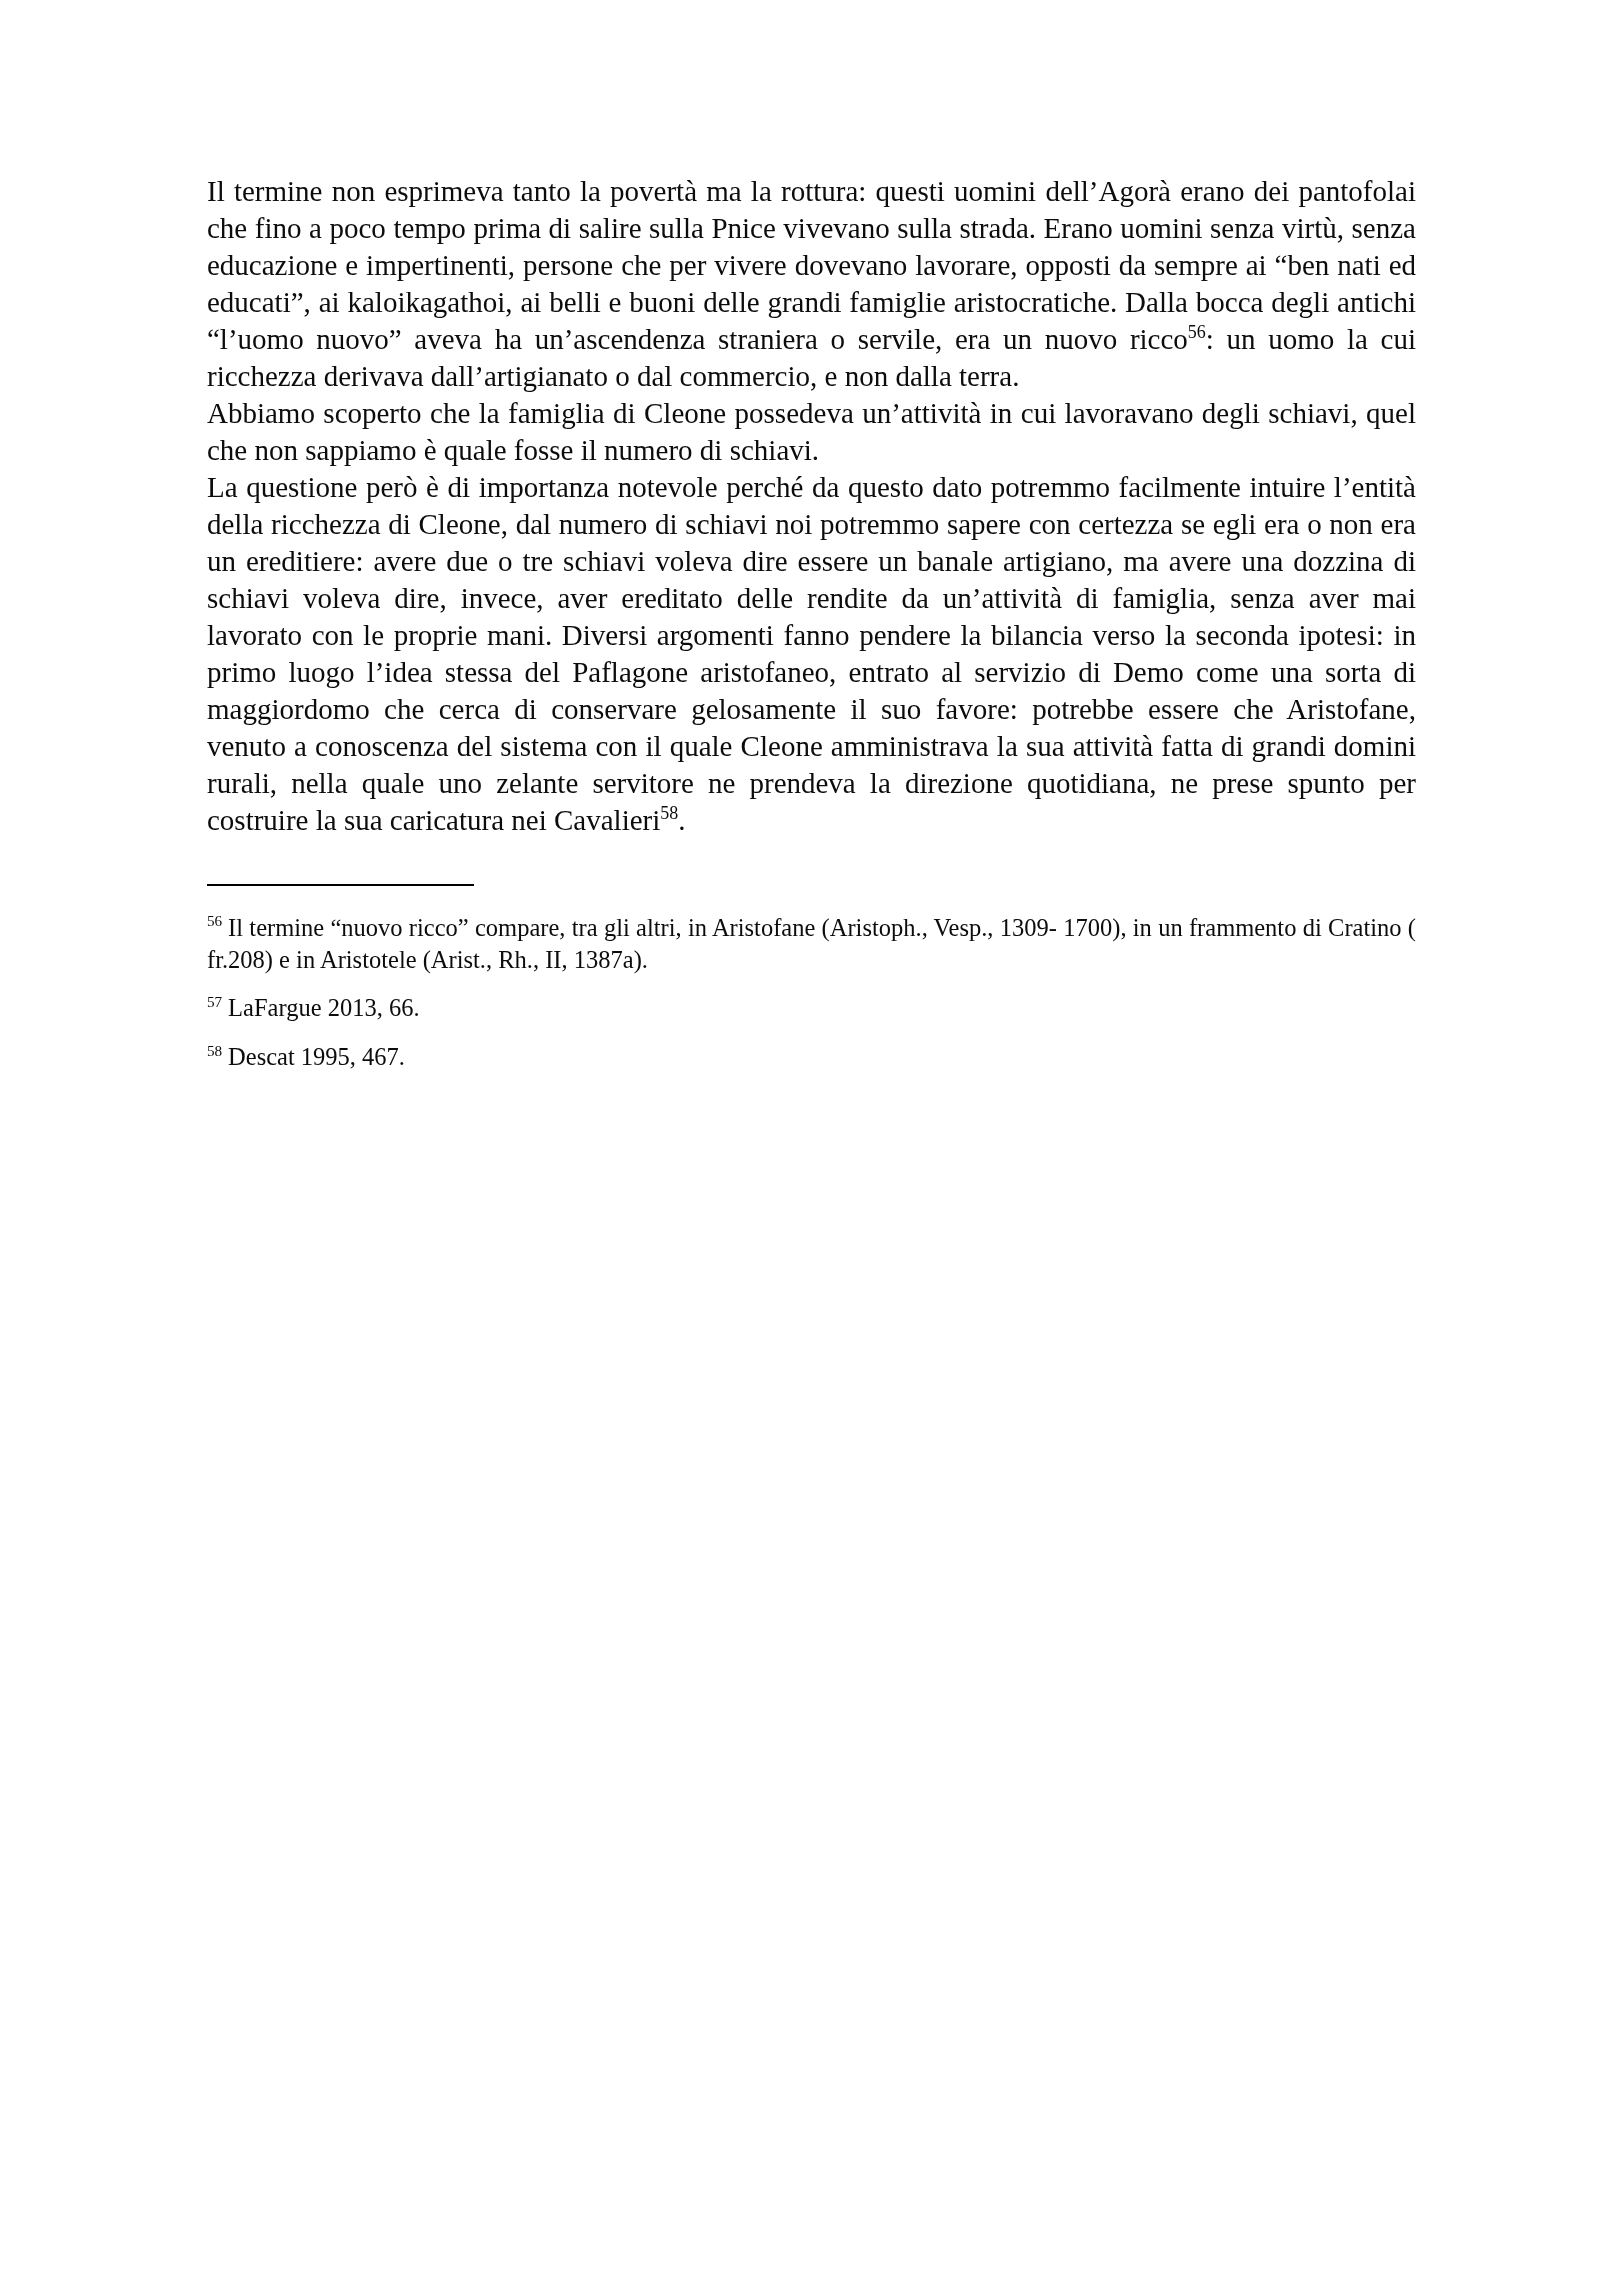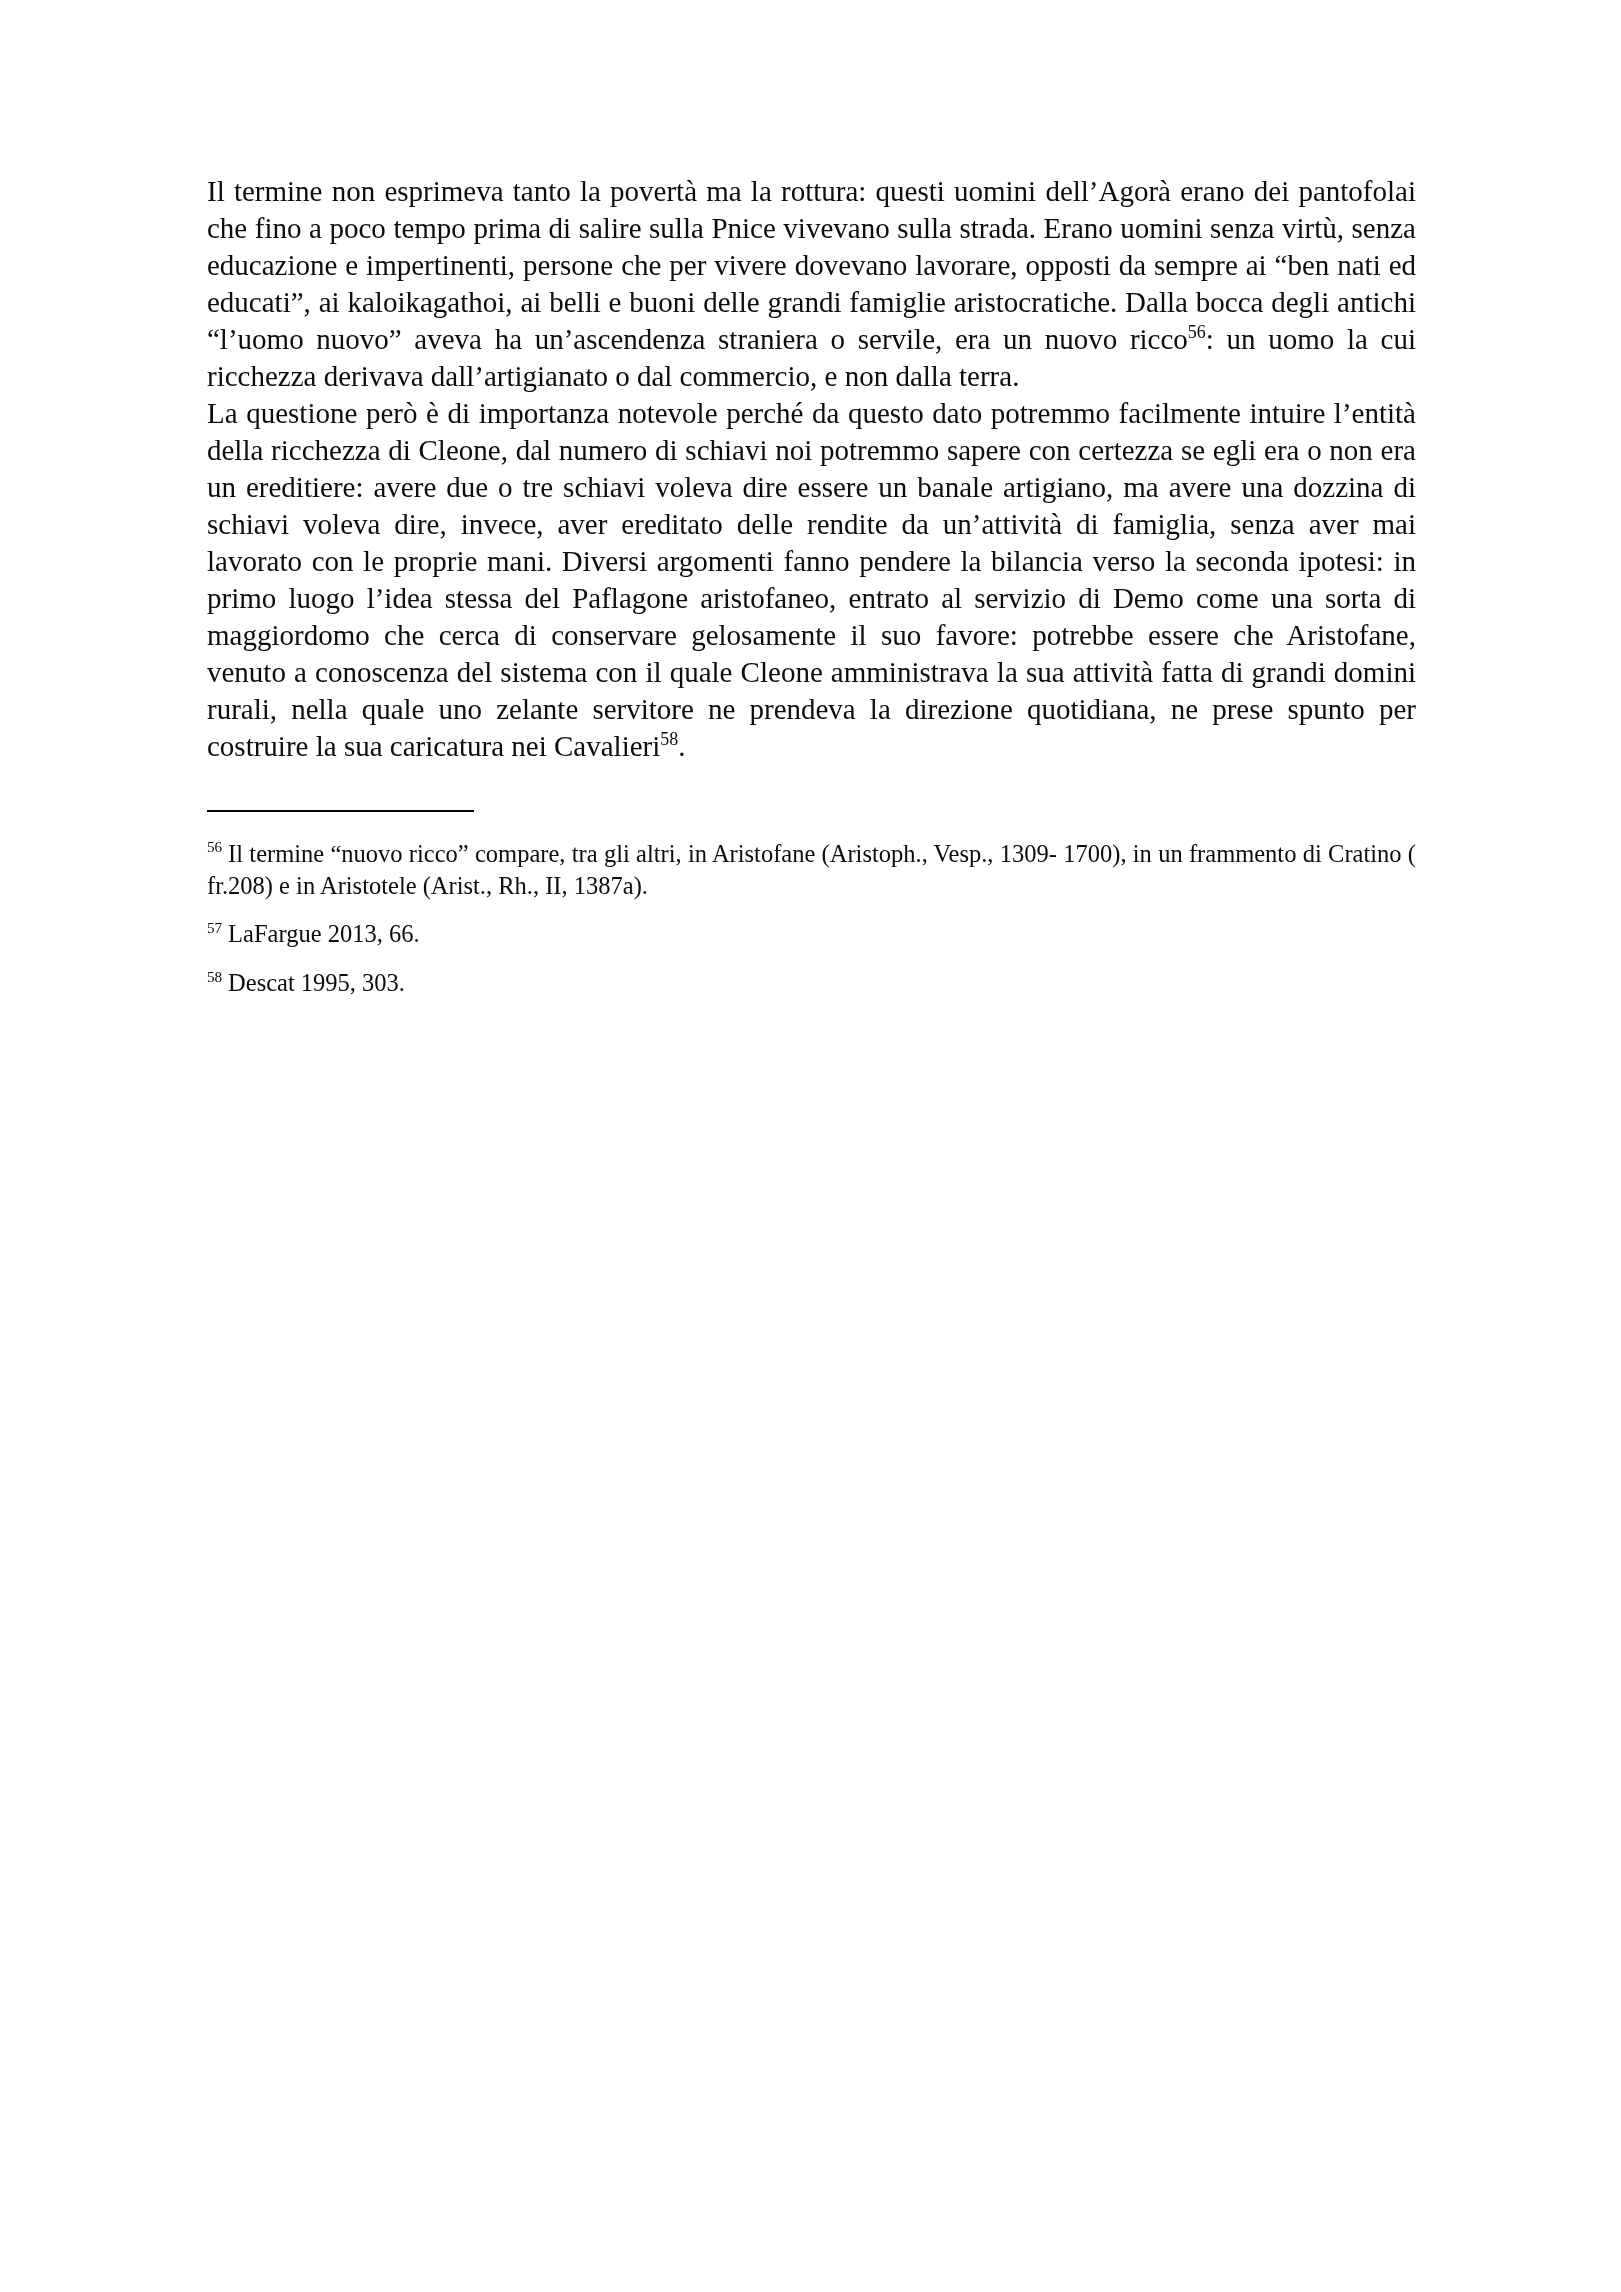--- a/index.html
+++ b/index.html
@@ -71,29 +71,30 @@
 </style>
 </head>
 <body>
 
 <div class="page">
   <div class="text-block">
 
     <p class="par"><span>Il termine non esprimeva tanto la povertà ma la rottura: questi uomini dell’Agorà erano dei pantofolai che fino a poco tempo prima di salire sulla Pnice vivevano sulla strada. Erano uomini senza virtù, senza educazione e impertinenti, persone che per vivere dovevano lavorare, opposti da sempre ai “ben nati ed educati”, ai kaloikagathoi, ai belli e buoni delle grandi famiglie aristocratiche. Dalla bocca degli antichi “l’uomo nuovo” aveva ha un’ascendenza straniera o servile, era un nuovo ricco</span><sup class="ref">56</sup><span>: un uomo la cui ricchezza derivava dall’artigianato o dal commercio, e non dalla terra.</span></p>
 
 
+    <p class="par"><span>Abbiamo scoperto che la famiglia di Cleone possedeva un’attività in cui lavoravano degli schiavi, quel che non sappiamo è quale fosse il numero di schiavi.</span></p>
 
     <p class="par"><span>La questione però è di importanza notevole perché da questo dato potremmo facilmente intuire l’entità della ricchezza di Cleone, dal numero di schiavi noi potremmo sapere con certezza se egli era o non era un ereditiere: avere due o tre schiavi voleva dire essere un banale artigiano, ma avere una dozzina di schiavi voleva dire, invece, aver ereditato delle rendite da un’attività di famiglia, senza aver mai lavorato con le proprie mani. Diversi argomenti fanno pendere la bilancia verso la seconda ipotesi: in primo luogo l’idea stessa del Paflagone aristofaneo, entrato al servizio di Demo come una sorta di maggiordomo che cerca di conservare gelosamente il suo favore: potrebbe essere che Aristofane, venuto a conoscenza del sistema con il quale Cleone amministrava la sua attività fatta di grandi domini rurali, nella quale uno zelante servitore ne prendeva la direzione quotidiana, ne prese spunto per costruire la sua caricatura nei Cavalieri</span><sup class="ref">58</sup><span>.</span></p>
 
     <div class="fn-sep"></div>
 
     <div class="footnotes">
       <p class="footnote"><sup class="fn-marker">56</sup><span>Il termine “nuovo ricco” compare, tra gli altri, in Aristofane (Aristoph., Vesp., 1309- 1700), in un frammento di Cratino ( fr.208) e in Aristotele (Arist., Rh., II, 1387a).</span></p>
 
       <p class="footnote"><sup class="fn-marker">57</sup><span>LaFargue 2013, 66.</span></p>
 
-      <p class="footnote"><sup class="fn-marker">58</sup><span>Descat 1995, 303.</span></p>
+      <p class="footnote"><sup class="fn-marker">58</sup><span>Descat 1995, 467.</span></p>
     </div>
 
 
   </div>
 </div>
 
 
 </body></html>

